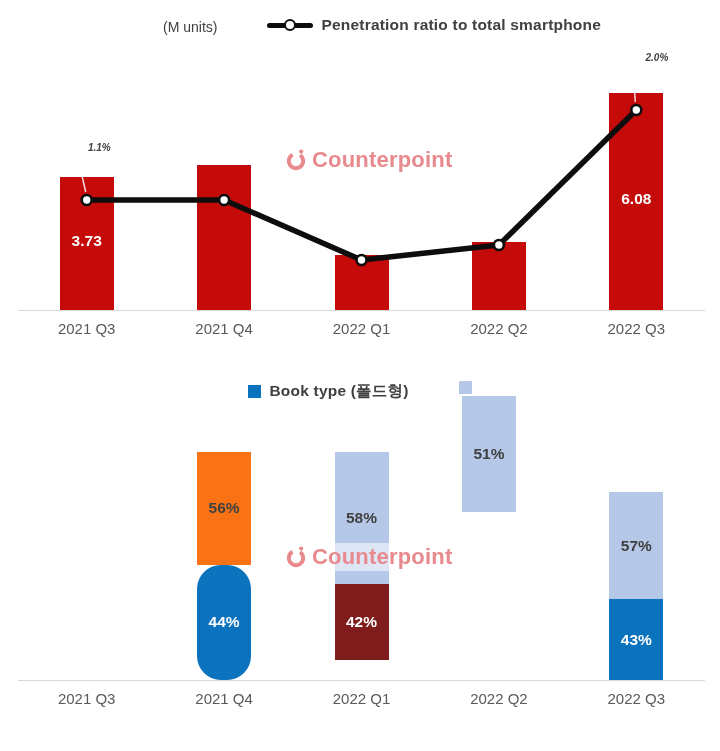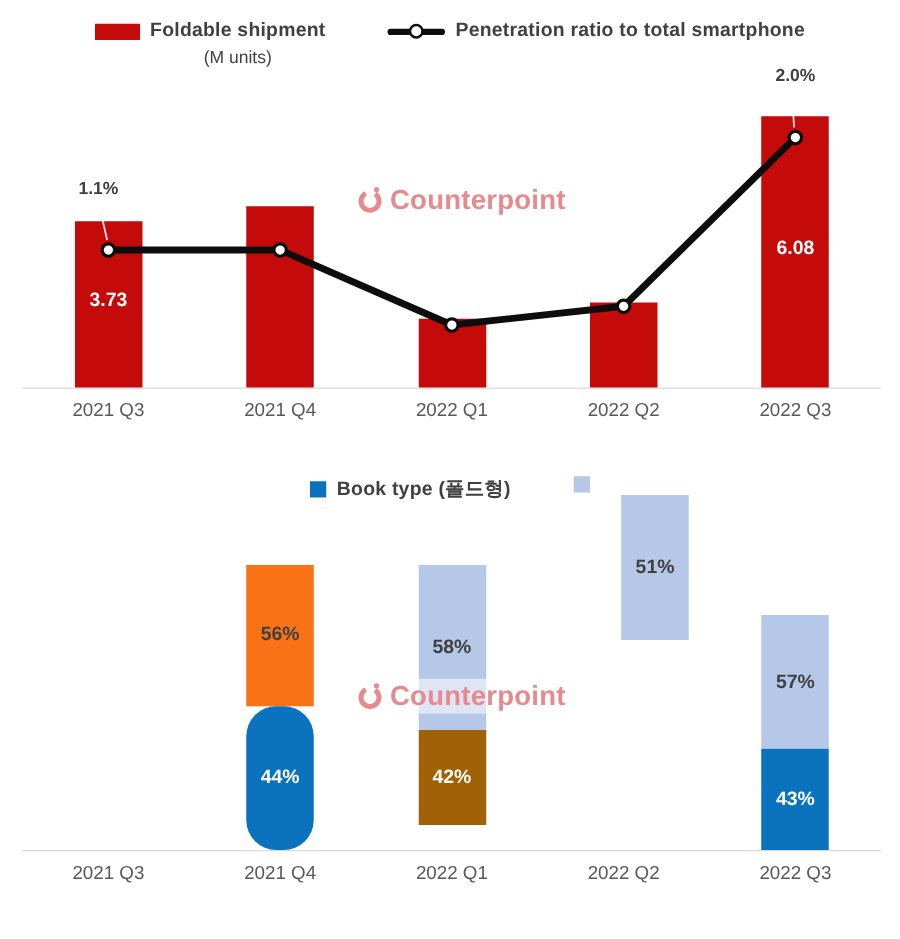--- a/index.html
+++ b/index.html
@@ -23,43 +23,39 @@
   .line-marker .mk{position:absolute;left:50%;top:50%;transform:translate(-50%,-50%);
     width:8px;height:8px;background:#fff;border:2.5px solid #0d0d0d;border-radius:50%;}
   
   .plot-wrap{margin:0 15px 0 18px;border-bottom:1px solid #d9d9d9;}
   .plot{position:relative;width:687px;}
   .plot.top{height:250px;}
   .plot.bottom{height:255px;}
   .bar-v{position:absolute;bottom:0;width:54px;}
   .bar-label{position:absolute;width:70px;text-align:center;font-size:15.5px;font-weight:bold;color:#fff;z-index:4;}
   .line-svg{position:absolute;left:0;top:0;z-index:3;}
-  .callout{position:absolute;width:64px;text-align:center;font-size:14px;font-weight:bold;color:#404040;z-index:5;}
+  .callout{position:absolute;width:64px;text-align:right;font-size:10px;font-weight:bold;color:#404040;z-index:5;font-style:italic;}
   .stack-bar{position:absolute;bottom:0;width:54px;display:flex;flex-direction:column;}
   .seg{display:flex;align-items:center;justify-content:center;font-size:15.5px;font-weight:bold;}
   
   .xlabels{display:flex;margin:0 15px 0 18px;padding-top:9px;justify-content:center;}
   .xlabels .xl{flex:1;text-align:center;font-size:15px;color:#595959;}
   
   .watermark{position:absolute;display:flex;align-items:center;gap:5px;z-index:6;
     background:rgba(255,255,255,0.55);padding:1px 5px;border-radius:2px;}
   .watermark .wm-text{font-size:22px;font-weight:bold;color:#e8898e;letter-spacing:.2px;}
   .watermark.top{left:262px;top:86px;}
   .watermark.bottom{left:262px;top:118px;}
 </style>
 </head>
 <body>
 
 <div class="chart-section">
   <div class="legend-row top" id="legend-top">
       <div class="lgd-item">
-        <div class="lgd-main">
-          <span class="swatch-bar" style="background: rgb(197, 10, 10);"></span>
-          <span class="lgd-label">Foldable shipment</span>
-        </div>
         <div class="lgd-sub">(M units)</div>
       </div>
       <div class="lgd-item">
         <div class="lgd-main">
           <span class="line-marker" style="background: rgb(13, 13, 13);">
             <span class="mk"></span>
           </span>
           <span class="lgd-label">Penetration ratio to total smartphone</span>
         </div>
       </div>
@@ -125,23 +121,23 @@
           <circle cx="16.2" cy="3.6" r="2.1" fill="#e8898e"></circle>
         </svg>
         <span class="wm-text">Counterpoint</span>
       </div>
         <div class="stack-bar" style="left: 179.1px; height: 228px;">
           <div class="seg" style="height: 127.68px; background: #f97316; color: rgb(64, 64, 64);">56%</div>
           <div class="seg" style="height: 130px; background: rgb(11, 114, 190); color: rgb(255, 255, 255); border-radius: 24px;">44%</div>
         </div>
         <div class="stack-bar" style="left: 316.5px; height: 228px;">
           <div class="seg" style="height: 132.24px; background: rgb(181, 200, 232); color: rgb(64, 64, 64);">58%</div>
-          <div class="seg" style="height: 76px; background: #a16207; color: rgb(255, 255, 255);">42%</div>
+          <div class="seg" style="height: 76px; background: #7f1d1d; color: rgb(255, 255, 255);">42%</div>
         </div>
-        <div class="stack-bar" style="left: 479px; height: 284px;">
+        <div class="stack-bar" style="left: 444px; height: 284px;">
           <div class="seg" style="height: 116.28px; background: rgb(181, 200, 232); color: rgb(64, 64, 64);">51%</div>
         </div>
         <div class="stack-bar" style="left: 591.3px; height: 188px;">
           <div class="seg" style="height: 129.96px; background: rgb(181, 200, 232); color: rgb(64, 64, 64);">57%</div>
           <div class="seg" style="height: 98.04px; background: rgb(11, 114, 190); color: rgb(255, 255, 255);">43%</div>
         </div>
       </div>
   </div>
   <div class="xlabels" id="xlabels-bottom">
       <div class="xl">2021 Q3</div>

